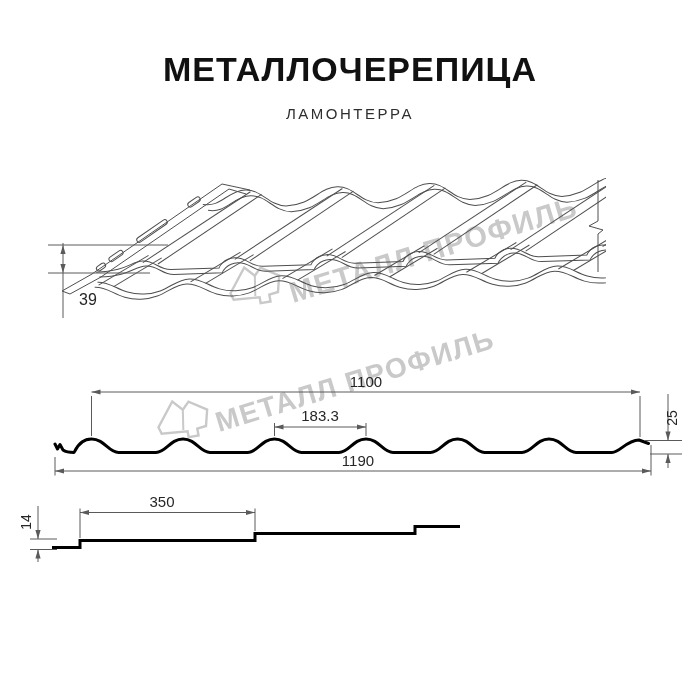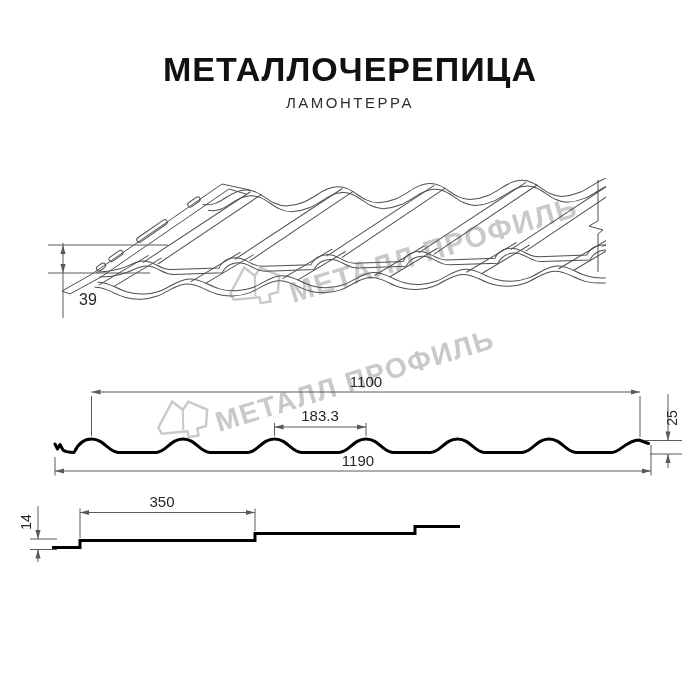--- a/index.html
+++ b/index.html
@@ -1,20 +1,20 @@
 <!DOCTYPE html>
 <html><head>
 <meta charset="utf-8">
 <style>
   html,body{margin:0;padding:0;background:#ffffff;}
   .page{position:relative;width:700px;height:700px;background:#ffffff;overflow:hidden;
         font-family:"Liberation Sans",sans-serif;}
   .hdr{position:absolute;top:50px;left:0;width:700px;text-align:center;}
   .hdr h1{margin:0;font-size:34px;font-weight:700;letter-spacing:1px;color:#111;}
-  .hdr .sub{margin-top:5px;font-size:15px;letter-spacing:2.5px;color:#2e2e2e;font-weight:400;}
+  .hdr .sub{margin-top:16px;font-size:15px;letter-spacing:2.5px;color:#2e2e2e;font-weight:400;}
   svg{position:absolute;top:0;left:0;}
   svg text{font-family:"Liberation Sans",sans-serif;}
   .dimtxt{fill:#262626;}
   .wmtxt{fill:#c9c9c9;font-weight:700;}
 </style>
 </head>
 <body>
 
 <div class="page">
 

